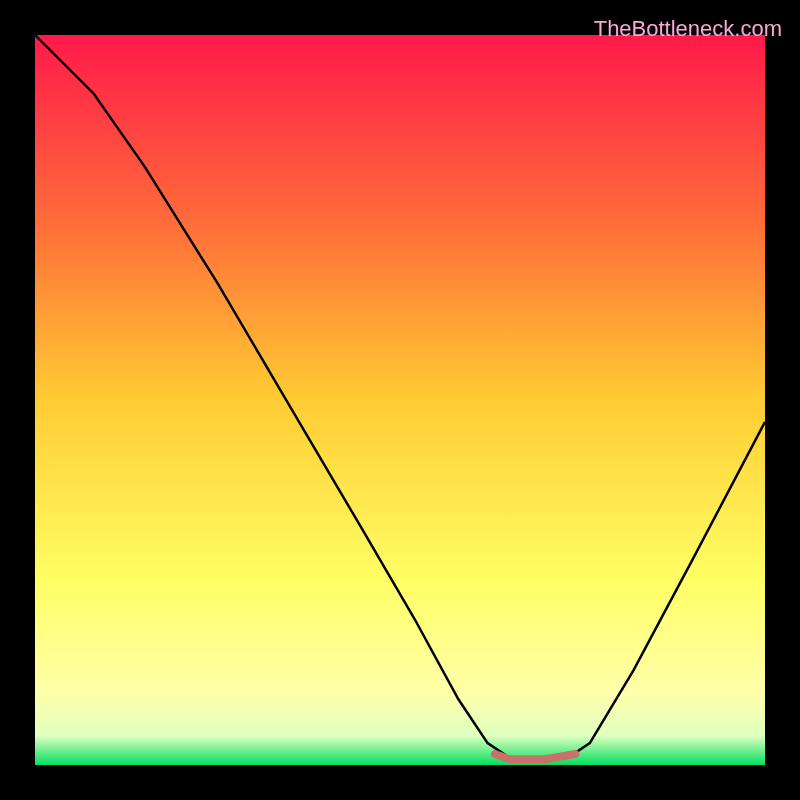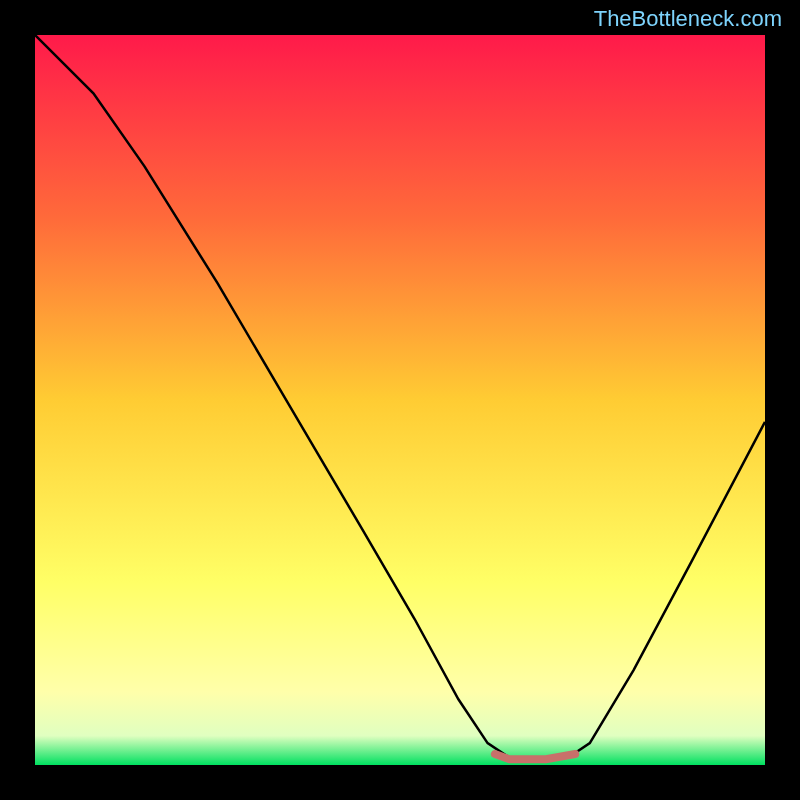--- a/index.html
+++ b/index.html
@@ -6,23 +6,23 @@
     margin: 0;
     padding: 0;
     width: 800px;
     height: 800px;
     background: #000;
     font-family: Arial, sans-serif;
     position: relative;
   }
   .watermark {
     position: absolute;
-    top: 6px;
+    top: 16px;
     right: 18px;
-    color: #7dd3fc;
+    color: #f9a8d4;
     font-size: 22px;
     font-weight: 400;
     z-index: 10;
   }
   .chart-container {
     position: absolute;
     top: 35px;
     left: 35px;
     width: 730px;
     height: 730px;

